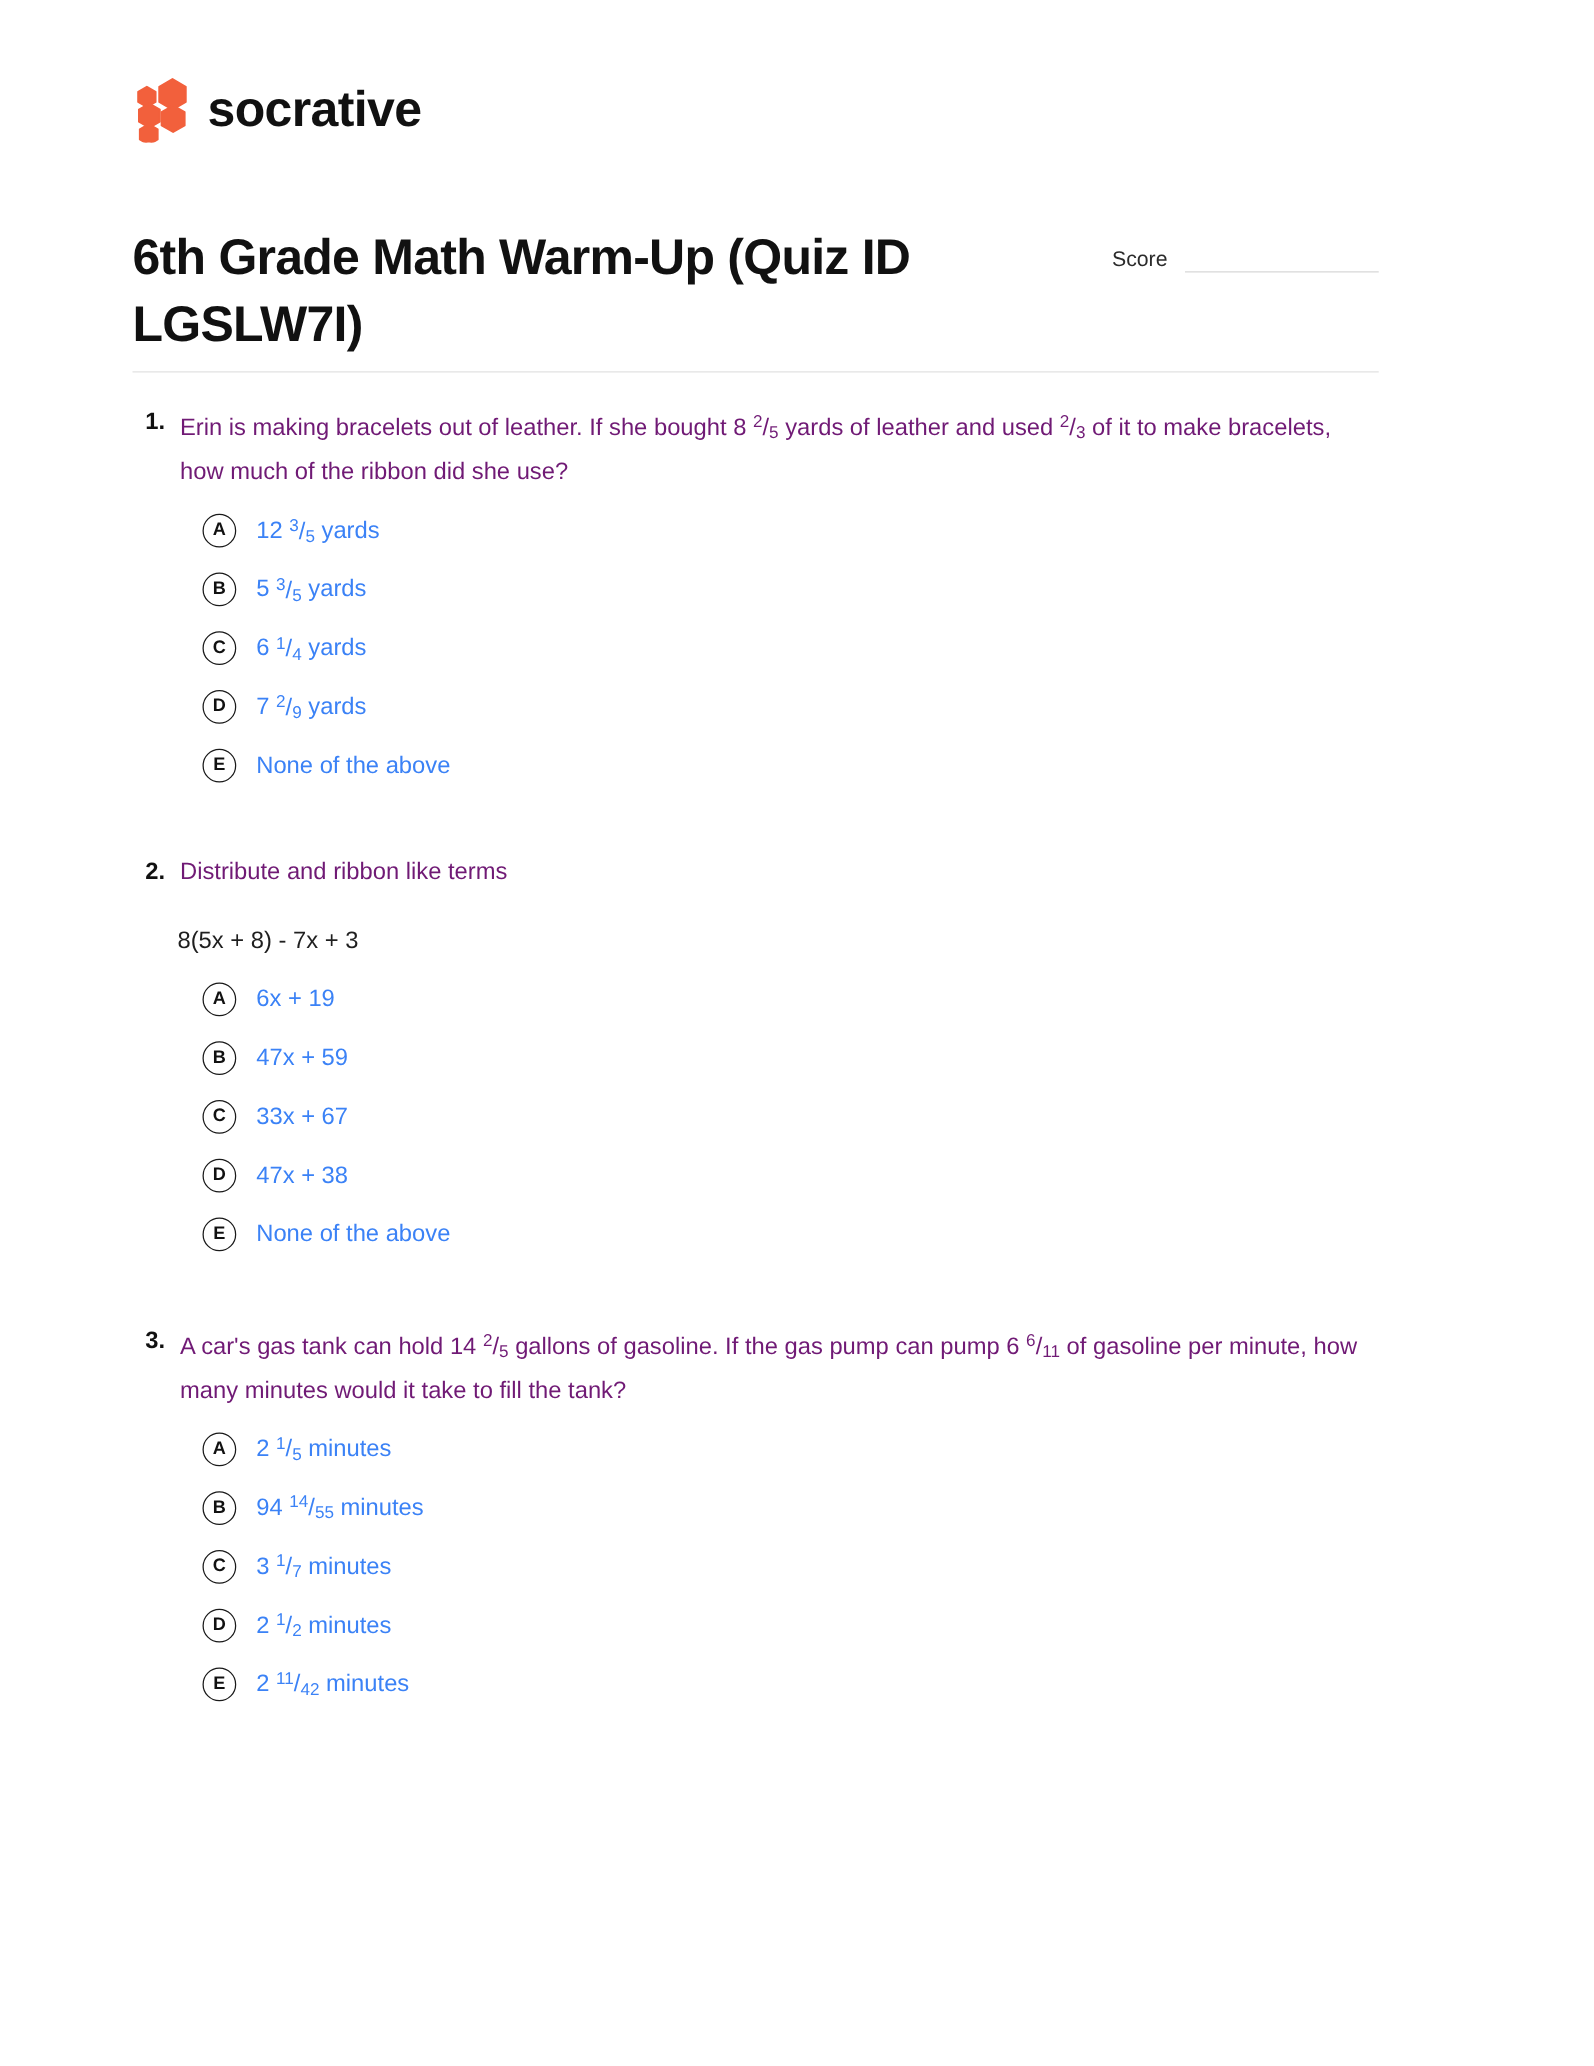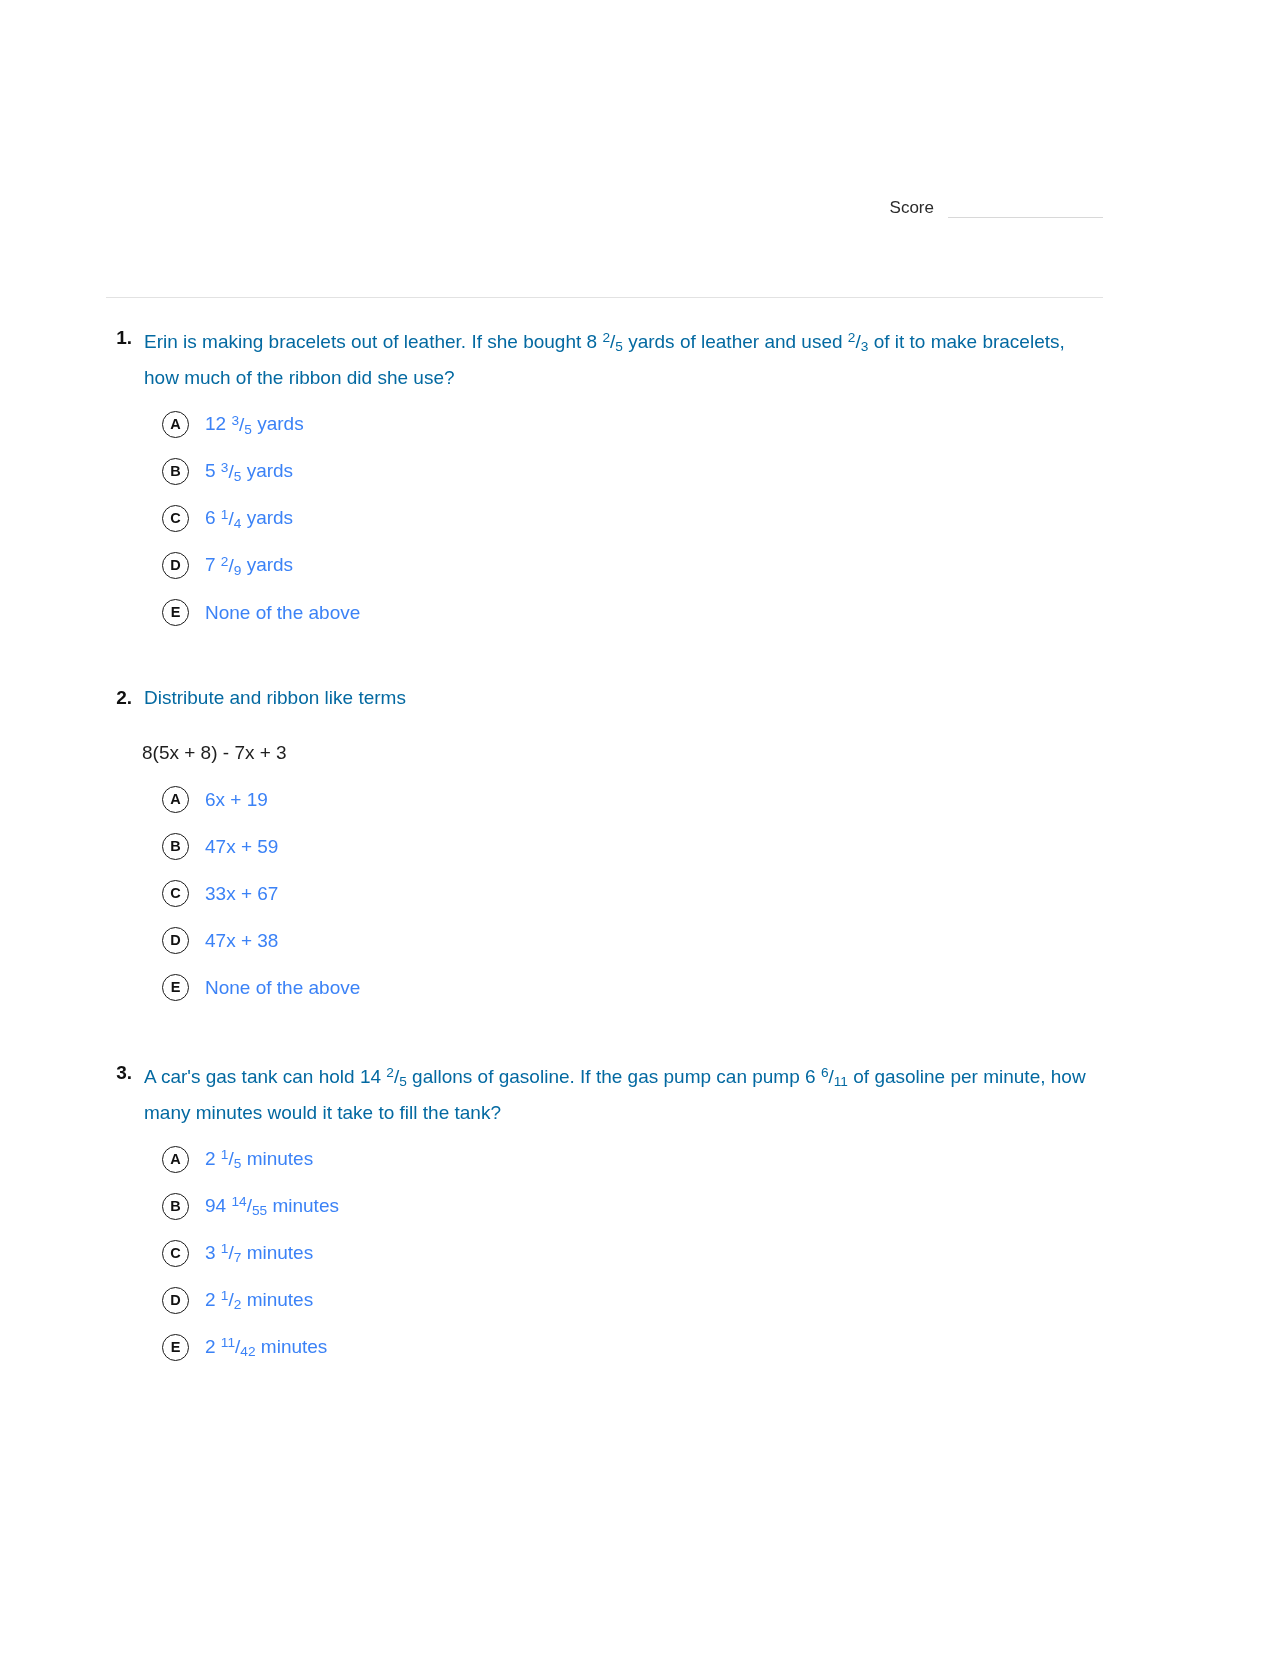--- a/index.html
+++ b/index.html
@@ -132,21 +132,21 @@
     padding-right: 12px;
     font-size: 19px;
     font-weight: 700;
     line-height: 31px;
     color: #111111;
   }
   .q-text {
     flex: 1;
     font-size: 19px;
     line-height: 31px;
-    color: #0369a1;
+    color: #701a75;
   }
   .q-expr {
     margin-left: 36px;
     margin-top: 24px;
     margin-bottom: 4px;
     font-size: 19px;
     line-height: 31px;
     color: #1f1f1f;
   }
 
@@ -198,27 +198,40 @@
 </style>
 </head>
 <body>
 
 <div class="page">
 
   <div class="content">
 
     <div class="header">
 
+      <div class="brand">
+        <svg class="brand-mark" viewBox="0 0 46 52">
+          <g id="logo-hexes">
+              <polygon points="11.50,7.50 18.43,11.50 18.43,19.50 11.50,23.50 4.57,19.50 4.57,11.50" fill="#F2603C" stroke="#F2603C" stroke-width="1.6" stroke-linejoin="round"></polygon>
+              <polygon points="13.50,20.90 21.81,25.70 21.81,35.30 13.50,40.10 5.19,35.30 5.19,25.70" fill="#F2603C" stroke="#F2603C" stroke-width="1.6" stroke-linejoin="round"></polygon>
+              <polygon points="32.00,1.30 42.57,7.40 42.57,19.60 32.00,25.70 21.43,19.60 21.43,7.40" fill="#F2603C" stroke="#F2603C" stroke-width="1.6" stroke-linejoin="round"></polygon>
+              <polygon points="32.50,22.40 41.68,27.70 41.68,38.30 32.50,43.60 23.32,38.30 23.32,27.70" fill="#F2603C" stroke="#F2603C" stroke-width="1.6" stroke-linejoin="round"></polygon>
+              <polygon points="13.00,37.30 20.10,41.40 20.10,49.60 13.00,53.70 5.90,49.60 5.90,41.40" fill="#F2603C" stroke="#F2603C" stroke-width="1.6" stroke-linejoin="round"></polygon>
+            </g>
+        </svg>
+        <div class="brand-name">socrative</div>
+      </div>
 
 
       <div class="meta-score">
         <span class="meta-label">Score</span>
         <span class="meta-line"></span>
       </div>
 
+      <h1 class="doc-title">6th Grade Math Warm-Up (Quiz ID LGSLW7I)</h1>
 
     </div>
 
   </div>
 
   <div class="rule"></div>
 
   <div class="questions" id="questions-root">
       <div class="question">
         <div class="q-head">

